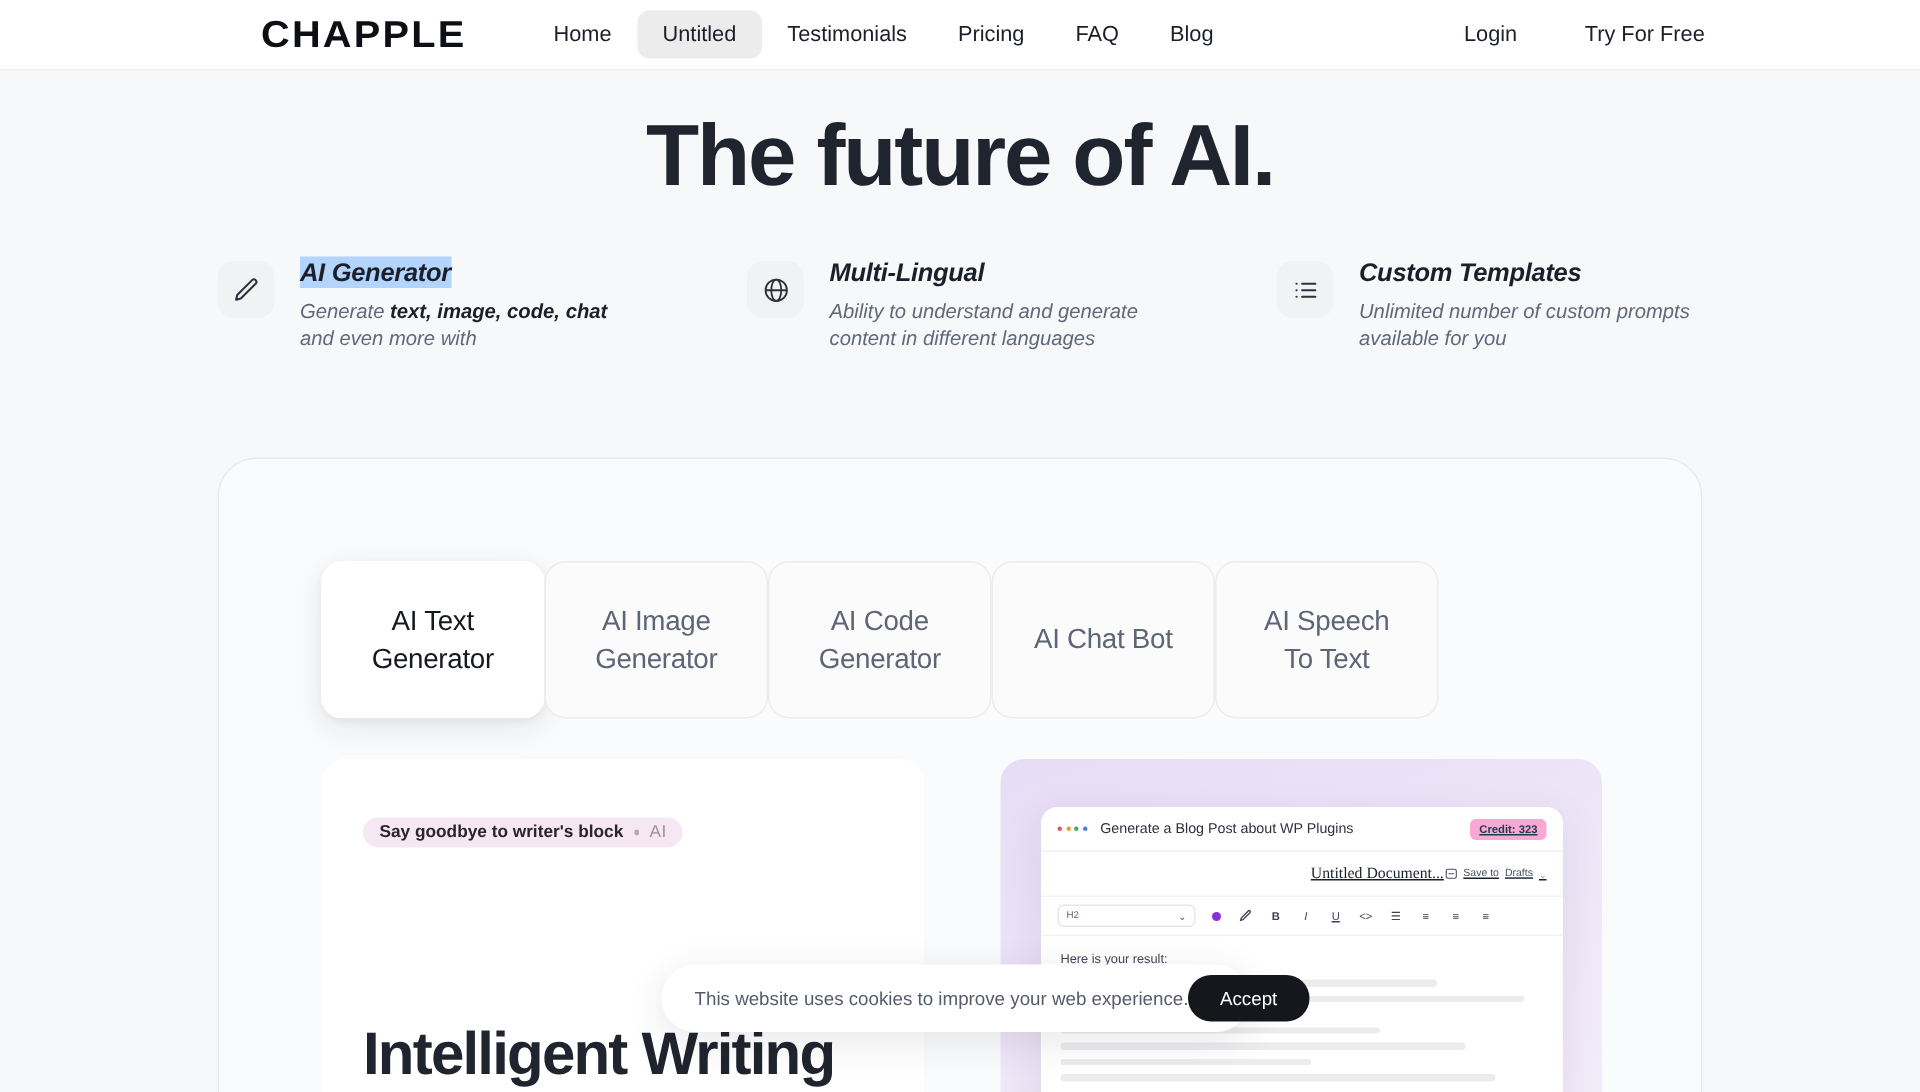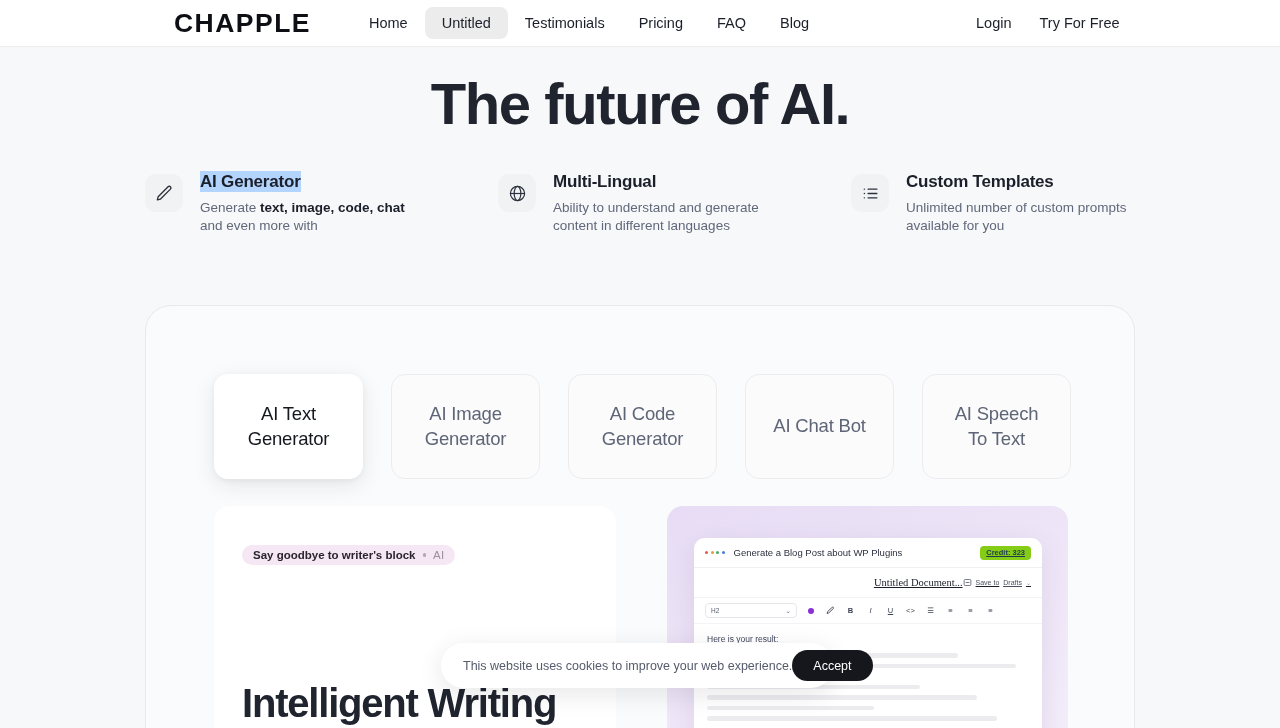--- a/index.html
+++ b/index.html
@@ -57,21 +57,21 @@
     cursor: pointer;
   }
   .nav-link.active {
     background: #ececec;
   }
   .nav-right {
     position: absolute;
     left: 962px;
     display: flex;
     align-items: center;
-    gap: 0px;
+    gap: 17px;
   }
   .nav-right .nav-link { padding: 8px 14px; }
 
   
   .hero-title {
     position: absolute;
     top: 72px;
     left: 0;
     width: 1280px;
     text-align: center;
@@ -103,21 +103,21 @@
     width: 38px;
     height: 38px;
     border-radius: 11px;
     background: #f1f2f4;
     display: flex;
     align-items: center;
     justify-content: center;
     margin-top: 4px;
   }
   .feat-icon svg { width: 19px; height: 19px; display: block; }
-  .feat-body { padding-top: 1px; }
+  .feat-body { padding-top: 1px; font-style: italic; }
   .feat-title {
     font-size: 17px;
     font-weight: 700;
     color: #1b1f2a;
     letter-spacing: -0.2px;
     line-height: 1.25;
     display: inline-block;
   }
   .feat-title.selected {
     background: #b3d4fc;
@@ -145,21 +145,20 @@
     background: #fafbfc;
     overflow: hidden;
   }
 
   
   .tabs {
     position: absolute;
     top: 68px;
     left: 68px;
     display: flex;
-    gap: 28px;
   }
   .tab-card {
     width: 149px;
     height: 105px;
     border-radius: 14px;
     display: flex;
     align-items: center;
     justify-content: center;
     text-align: center;
     font-size: 18.5px;
@@ -261,21 +260,21 @@
   .mock-head-title {
     font-size: 9.5px;
     color: #2d3140;
     white-space: nowrap;
     flex: 1;
   }
   .credit-badge {
     font-size: 7.5px;
     font-weight: 700;
     color: #1f3a4d;
-    background: #84cc16;
+    background: #f9a8d4;
     border-radius: 4px;
     padding: 2.5px 6px;
     white-space: nowrap;
     text-decoration: underline;
   }
   .mock-sub {
     height: 30px;
     display: flex;
     align-items: center;
     padding: 0 11px;

